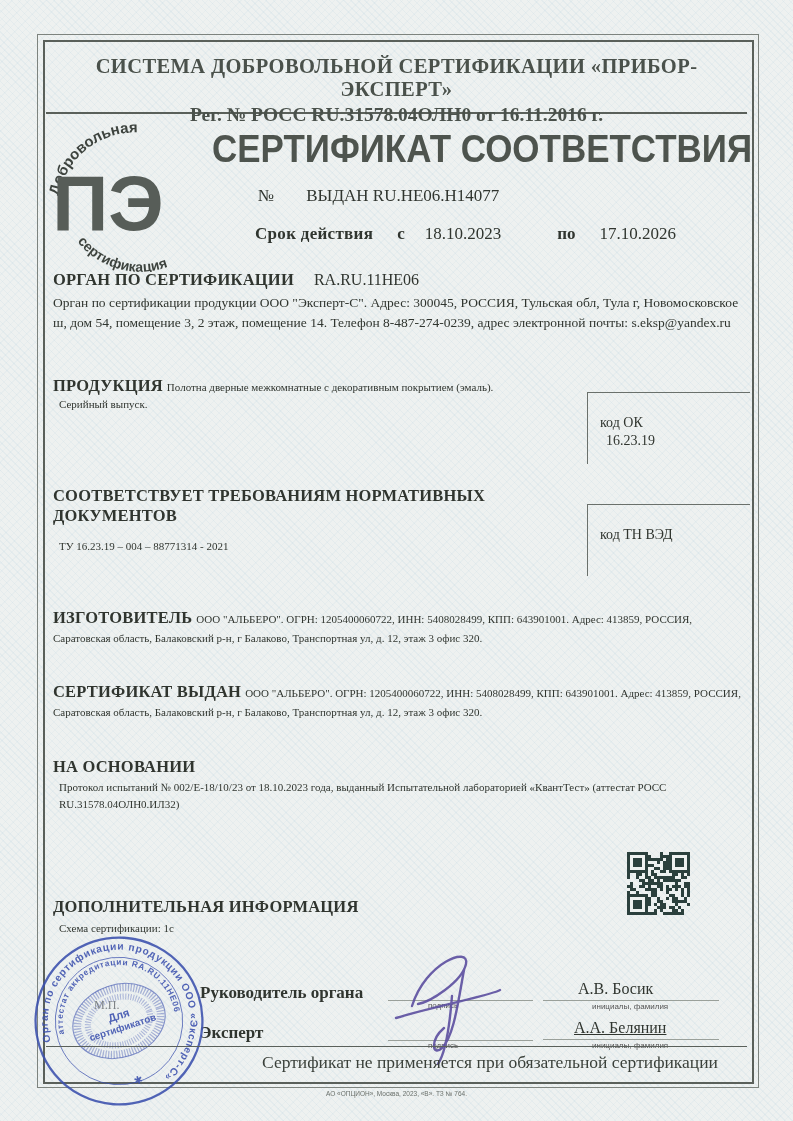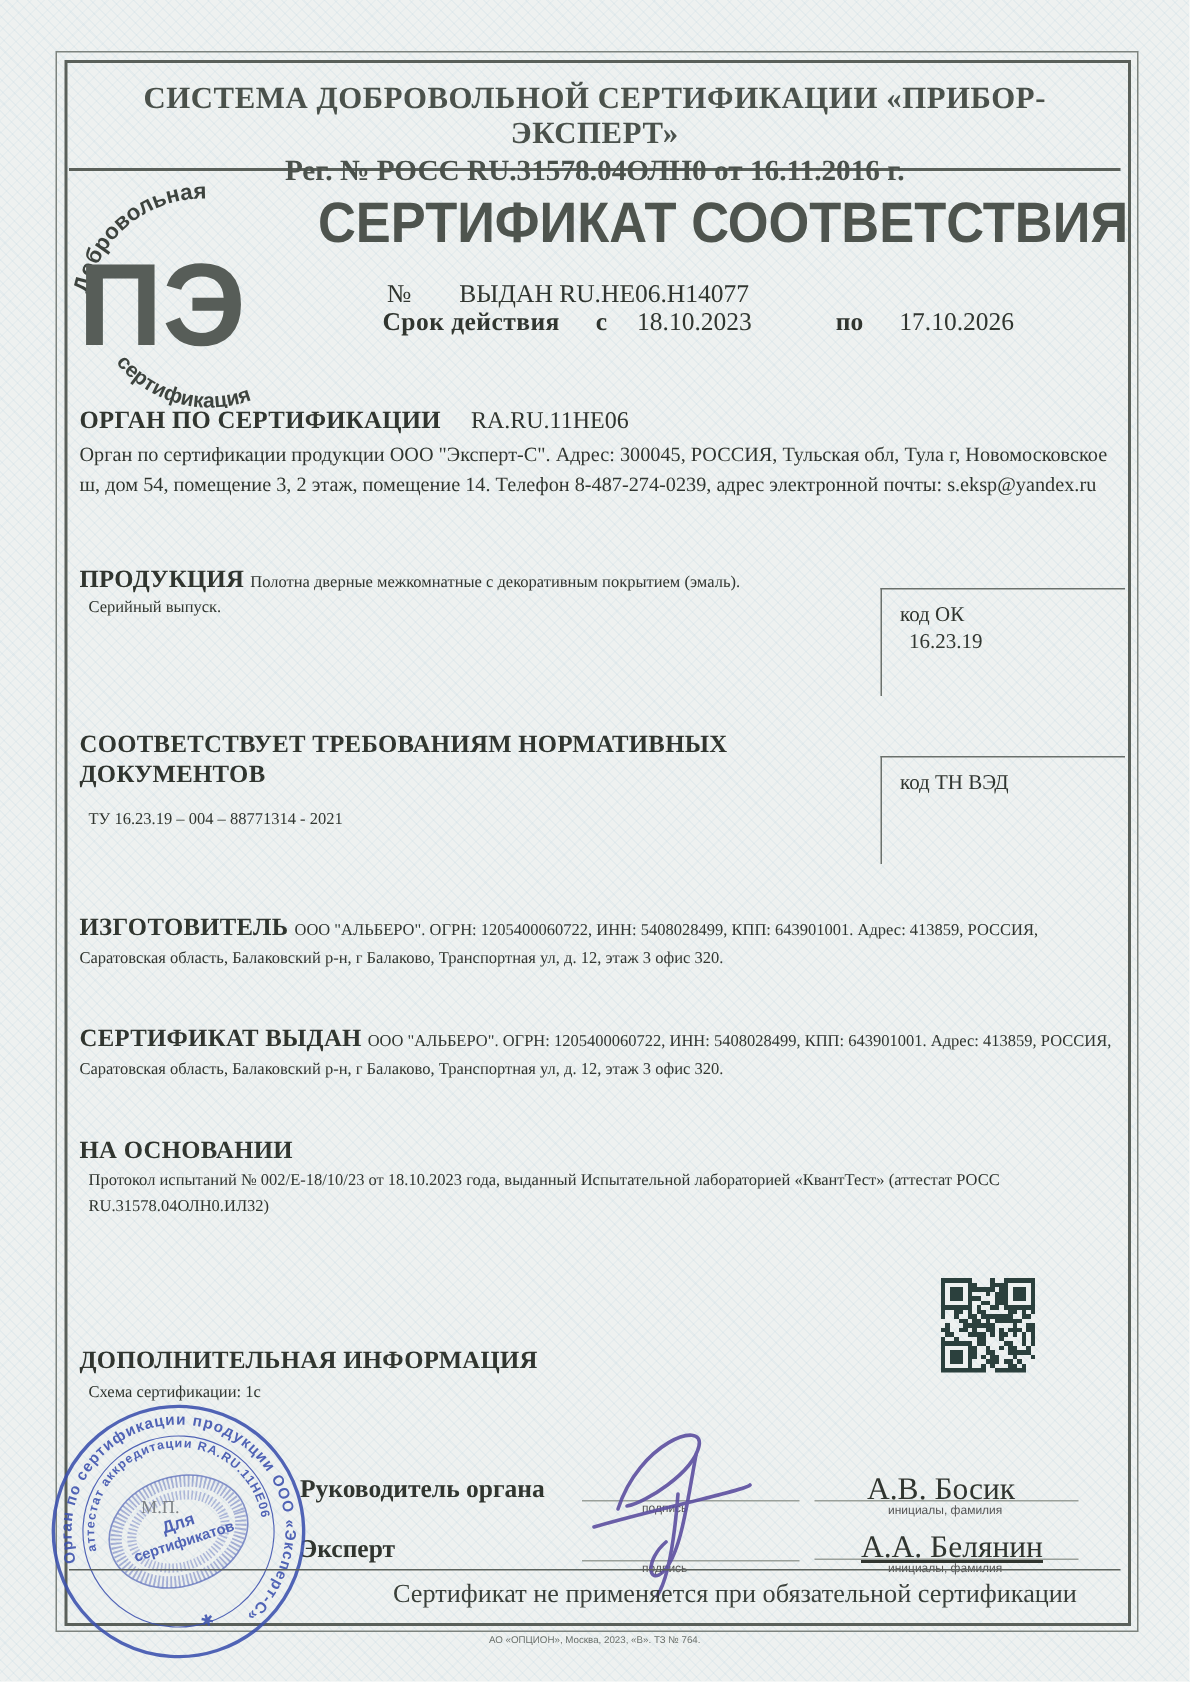--- a/index.html
+++ b/index.html
@@ -14,41 +14,41 @@
   .b-outer{position:absolute;left:37px;top:34px;width:720px;height:1052px;border:1px solid #7d837e;}
   .b-inner{position:absolute;left:43px;top:40px;width:707px;height:1040px;border:2px solid #5a605a;}
   .header{position:absolute;left:46px;top:43px;width:701px;height:69px;border-bottom:2px solid #5a605a;text-align:center;color:#4a514b;}
   .header .l1{margin-top:12px;font-weight:bold;font-size:20.5px;letter-spacing:.4px;}
   .header .l2{margin-top:3px;font-weight:bold;font-size:19.5px;}
   .logo{position:absolute;left:48px;top:122px;width:168px;height:150px;}
   .title{position:absolute;left:212px;top:128px;width:545px;font-family:"Liberation Sans",sans-serif;
          font-weight:bold;font-size:38px;color:#4e544e;transform:scaleX(.92);transform-origin:left;white-space:nowrap;}
   .certno{position:absolute;left:258px;top:186px;font-size:17px;}
   .certno .num{margin-left:32px;}
-  .validity{position:absolute;left:255px;top:205px;font-size:17px;white-space:nowrap;}
+  .validity{position:absolute;left:255px;top:224px;font-size:17px;white-space:nowrap;}
   .validity b{letter-spacing:.3px;}
   .validity .c{margin-left:24px;font-weight:bold;}
   .validity .d1{margin-left:20px;}
   .validity .po{margin-left:56px;font-weight:bold;}
   .validity .d2{margin-left:24px;}
   .serial{position:absolute;left:563px;top:238px;white-space:nowrap;}
   .serial .sn-label{font-size:19px;font-weight:bold;color:#3a403a;vertical-align:2px;}
   .serial .sn-value{font-family:"DejaVu Sans Mono",monospace;font-size:27px;letter-spacing:2px;margin-left:8px;}
   .sec{position:absolute;}
   .sec-label{font-weight:bold;font-size:16.5px;letter-spacing:.2px;}
   .sec-code{font-size:16px;margin-left:16px;font-weight:normal;}
   .body-txt{font-size:13.5px;line-height:1.5;margin-top:3px;}
   .inline-txt{font-size:11px;line-height:1.5;}
   .codebox{position:absolute;left:587px;width:163px;height:72px;border-top:1px solid #6a706b;border-left:1px solid #6a706b;
-           padding:10px 0 0 12px;font-size:14px;box-sizing:border-box;}
+           padding:22px 0 0 12px;font-size:14px;box-sizing:border-box;}
   .codebox .v{margin-left:6px;margin-top:2px;}
   .sig-label{position:absolute;font-weight:bold;font-size:17px;}
   .sig-line{position:absolute;border-top:1px solid #9aa09a;}
   .sig-cap{position:absolute;font-family:"Liberation Sans",sans-serif;font-size:8px;color:#555;}
-  .sig-name{position:absolute;font-size:21px;}
+  .sig-name{position:absolute;font-size:16px;}
   .foot-sep{position:absolute;left:46px;top:1046px;width:701px;border-top:1.5px solid #5a605a;}
   .foot-note{position:absolute;left:262px;top:1052px;font-size:17.5px;color:#3a403a;}
   .print-info{position:absolute;left:0;top:1090px;width:793px;text-align:center;
               font-family:"Liberation Sans",sans-serif;font-size:6.5px;color:#6a706b;}
   .qr{position:absolute;left:627px;top:852px;}
   .stamp{position:absolute;left:28px;top:930px;width:182px;height:182px;opacity:.88;}
   .signature-svg{position:absolute;left:378px;top:944px;width:150px;height:122px;}
 </style>
 </head>
 <body>

